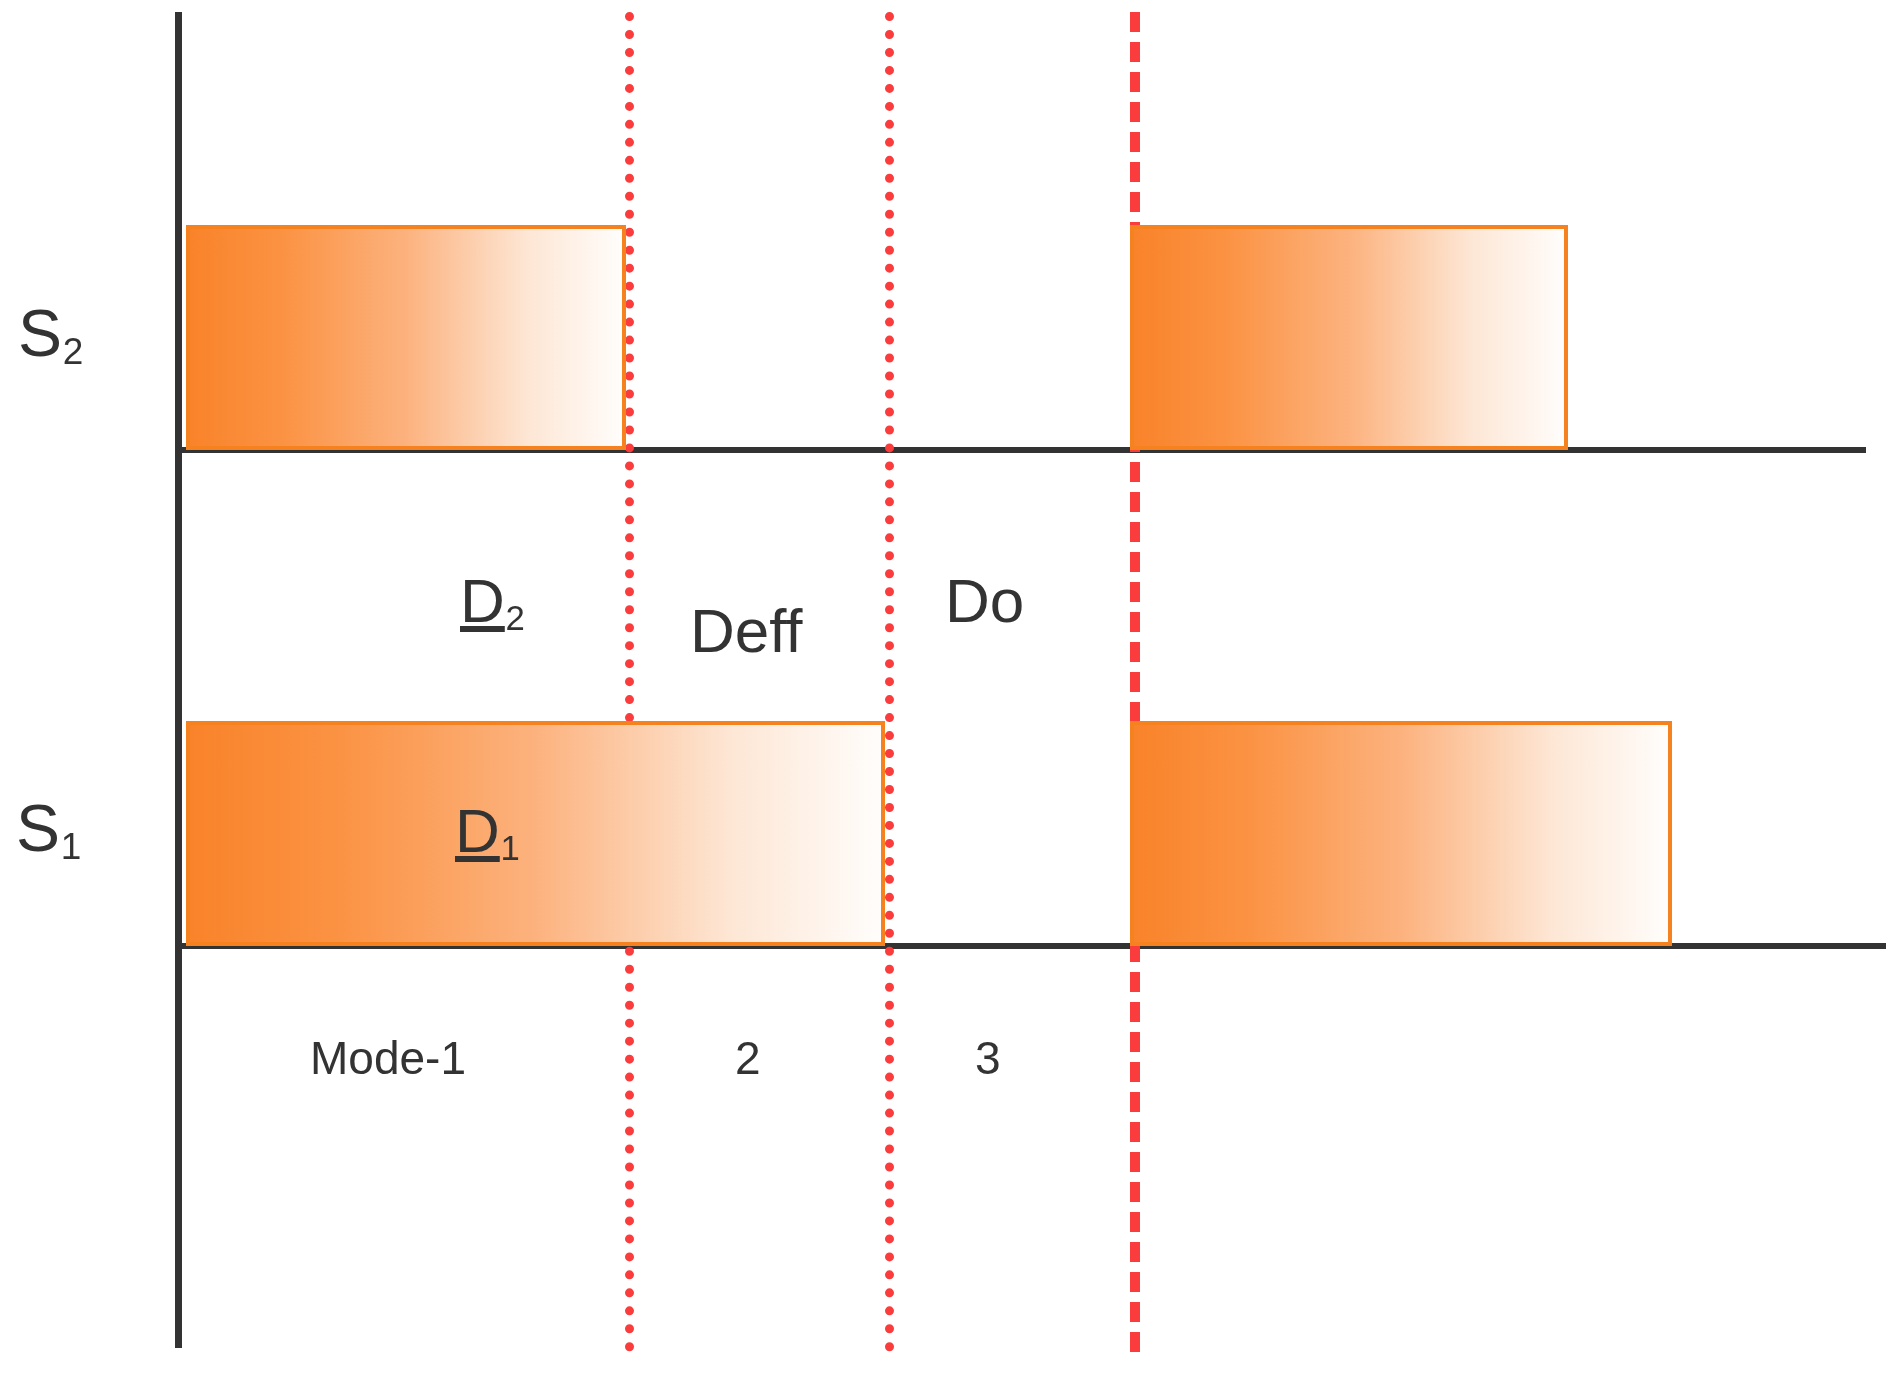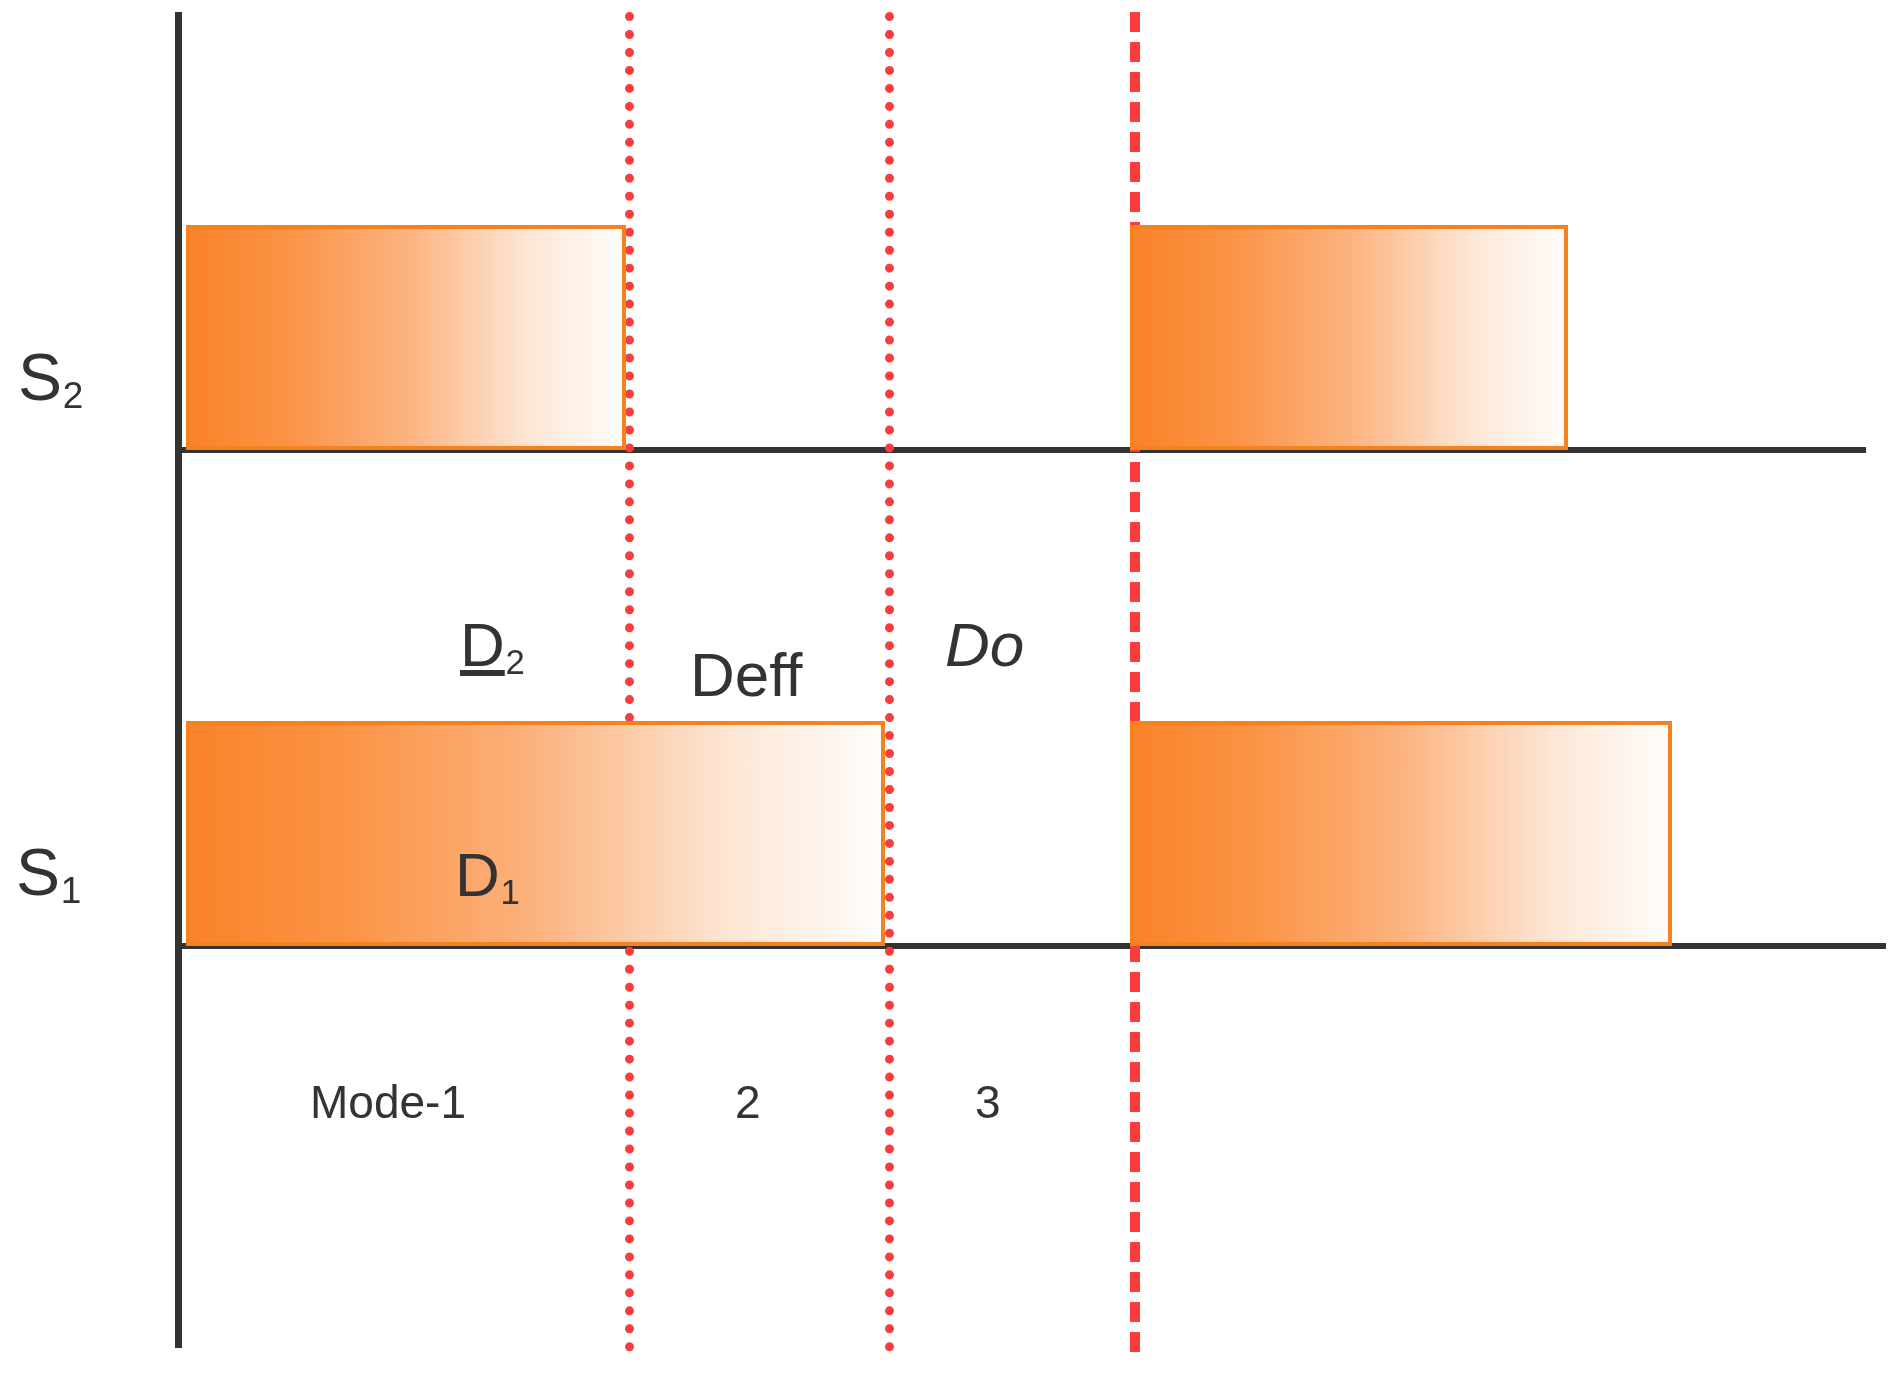--- a/index.html
+++ b/index.html
@@ -49,21 +49,20 @@
     background-image: linear-gradient(to right, #f9832a 0%, #fb9344 22%,
                       #fcb27e 50%, #fde6d4 78%, #fffdfb 100%);
   }
 
   
   .lbl {
     position: absolute;
     color: #333333;
     white-space: nowrap;
     line-height: 1;
-    margin-top: 44px;
   }
   .axis-label {
     font-size: 66px;
   }
   .axis-label sub {
     font-size: 0.56em;
     vertical-align: baseline;
     position: relative;
     top: 0.22em;
     left: 0.02em;
@@ -108,24 +107,24 @@
   <div class="lbl axis-label" style="left: 16px; top: 795px;">
     <span>S</span><sub>1</sub>
   </div>
 
   <div class="lbl duty-label" style="left: 460px; top: 570px; text-decoration: underline;">
     <span>D</span><sub>2</sub>
   </div>
   <div class="lbl duty-label" style="left: 690px; top: 600px;">
     <span>Deff</span>
   </div>
-  <div class="lbl duty-label" style="left: 945px; top: 570px; font-style: italic;">
+  <div class="lbl duty-label" style="left: 945px; top: 570px;">
     <span>Do</span>
   </div>
-  <div class="lbl duty-label" style="left: 455px; top: 800px;">
+  <div class="lbl duty-label" style="left: 455px; top: 800px; text-decoration: underline;">
     <span>D</span><sub>1</sub>
   </div>
 
   <div class="lbl mode-label" style="left: 310px; top: 1035px;">Mode-1</div>
   <div class="lbl mode-label" style="left: 735px; top: 1035px;">2</div>
   <div class="lbl mode-label" style="left: 975px; top: 1035px;">3</div>
 
 </div>
 
 </body></html>

